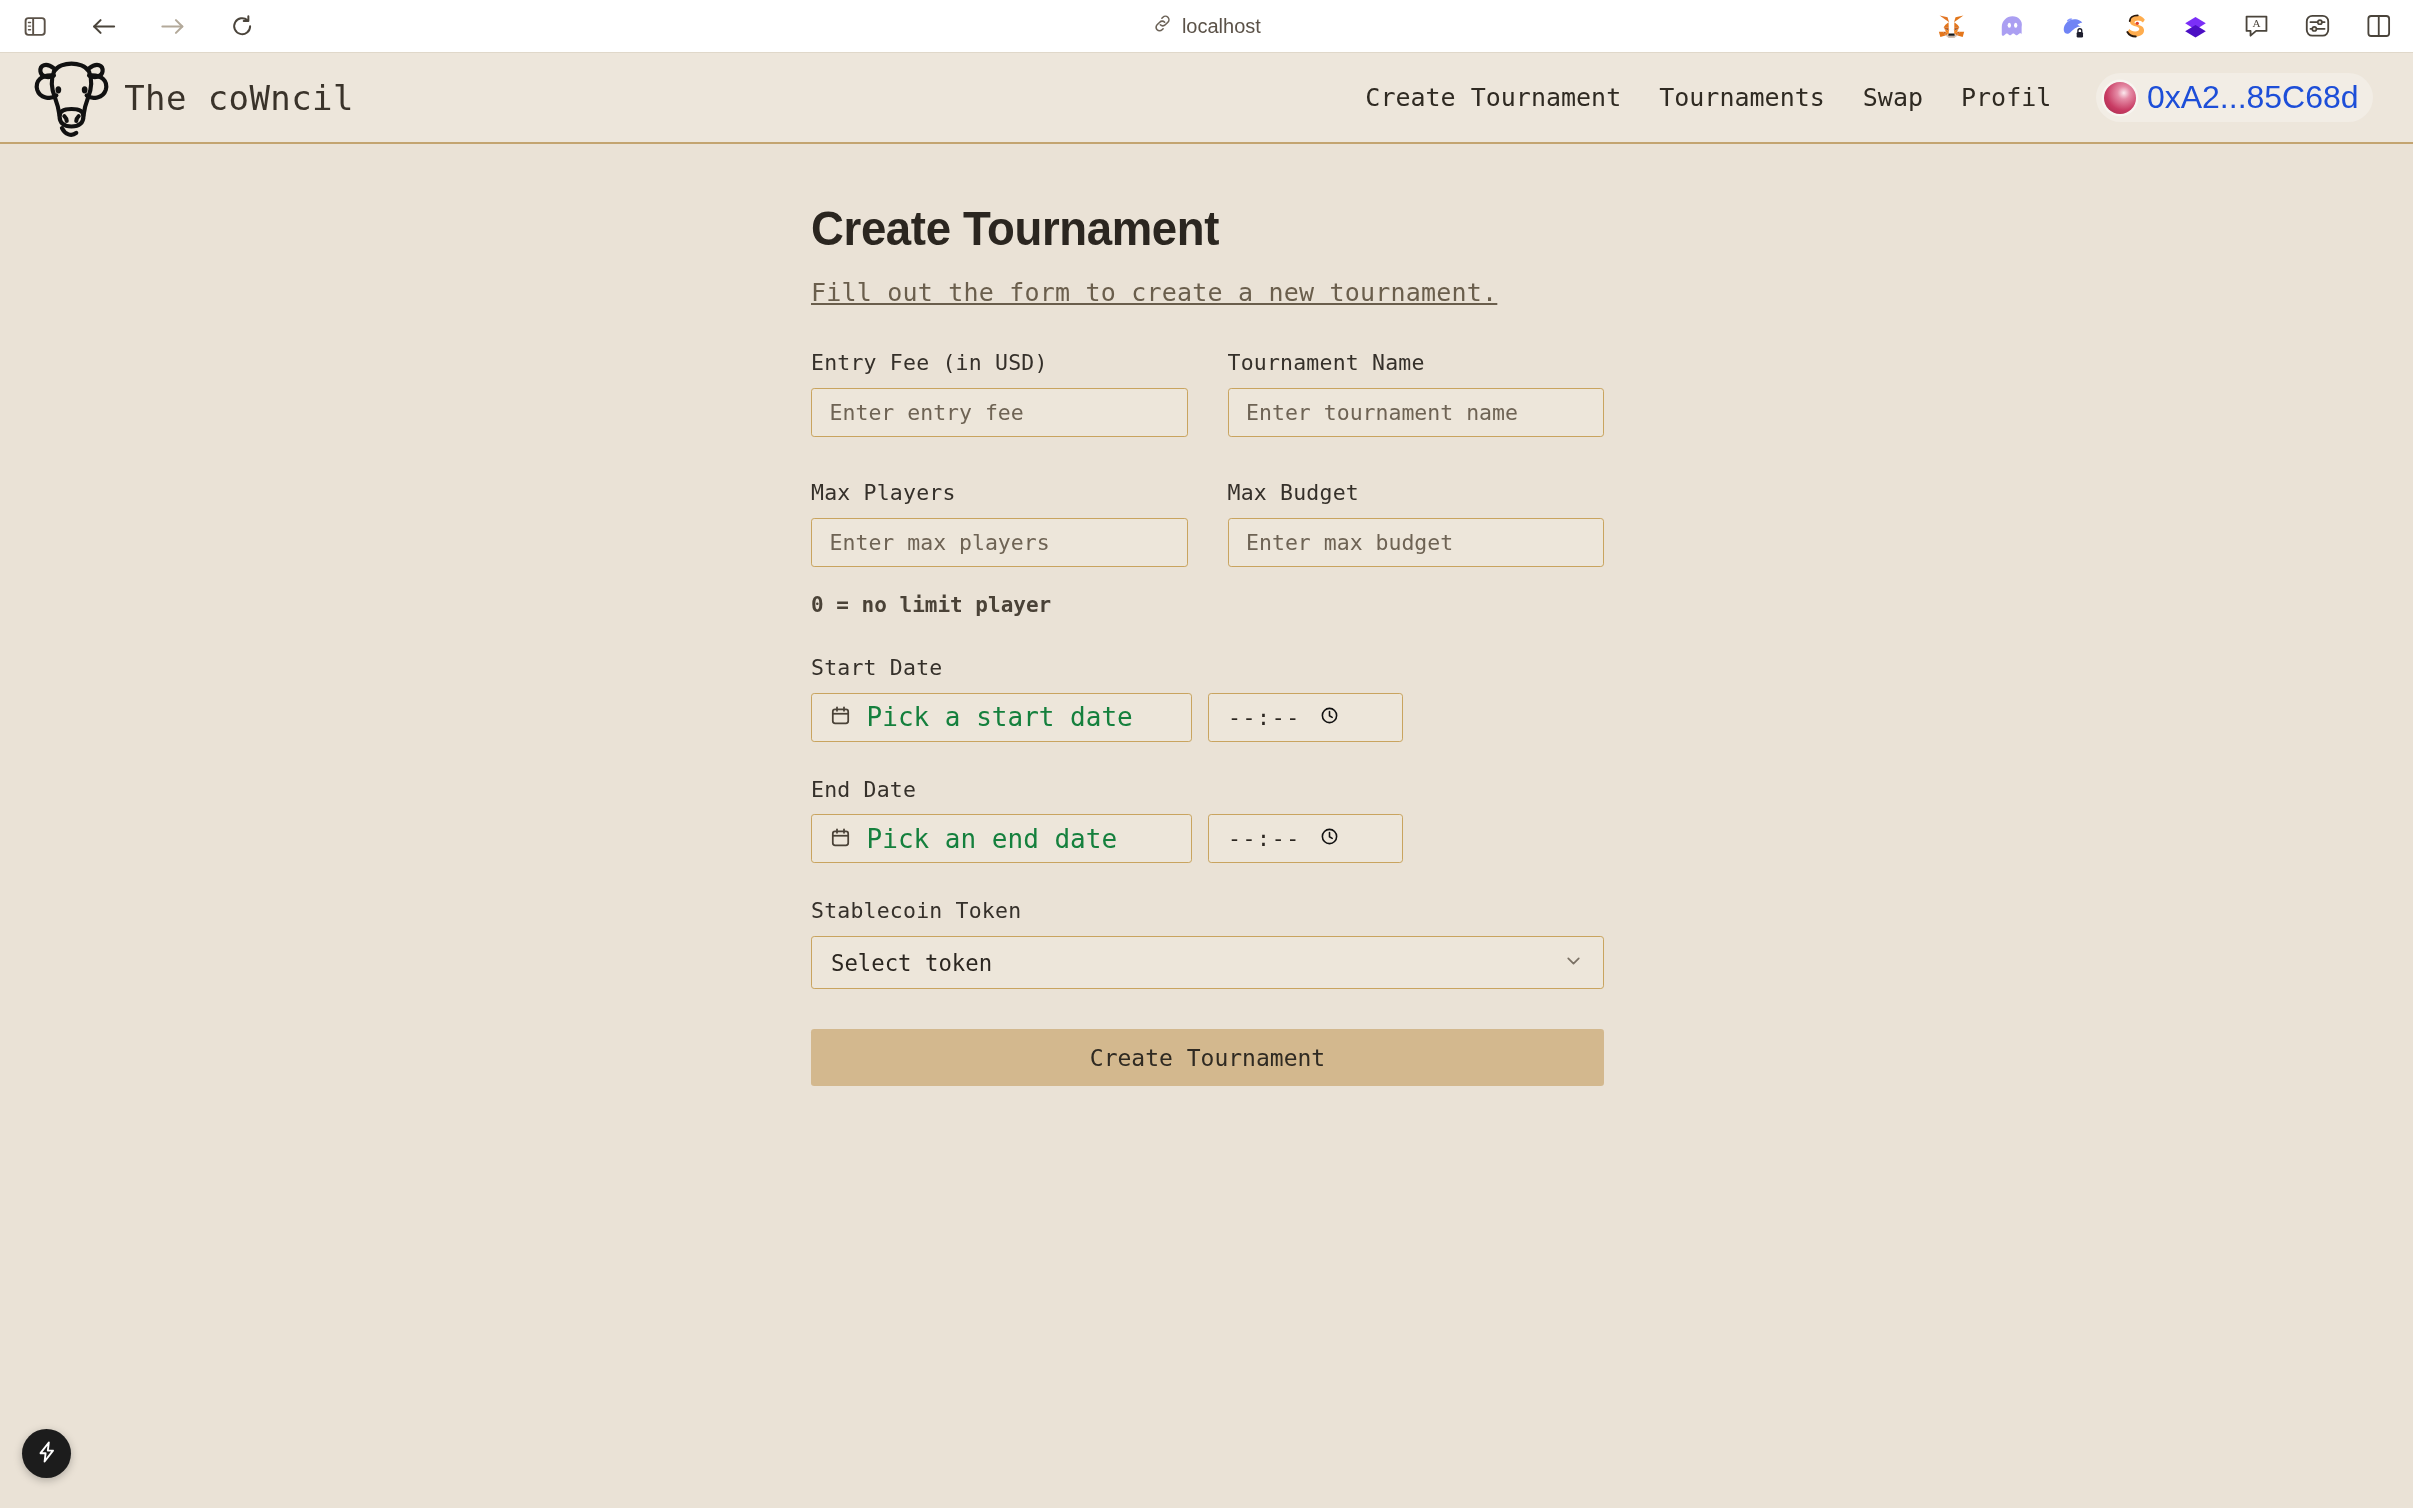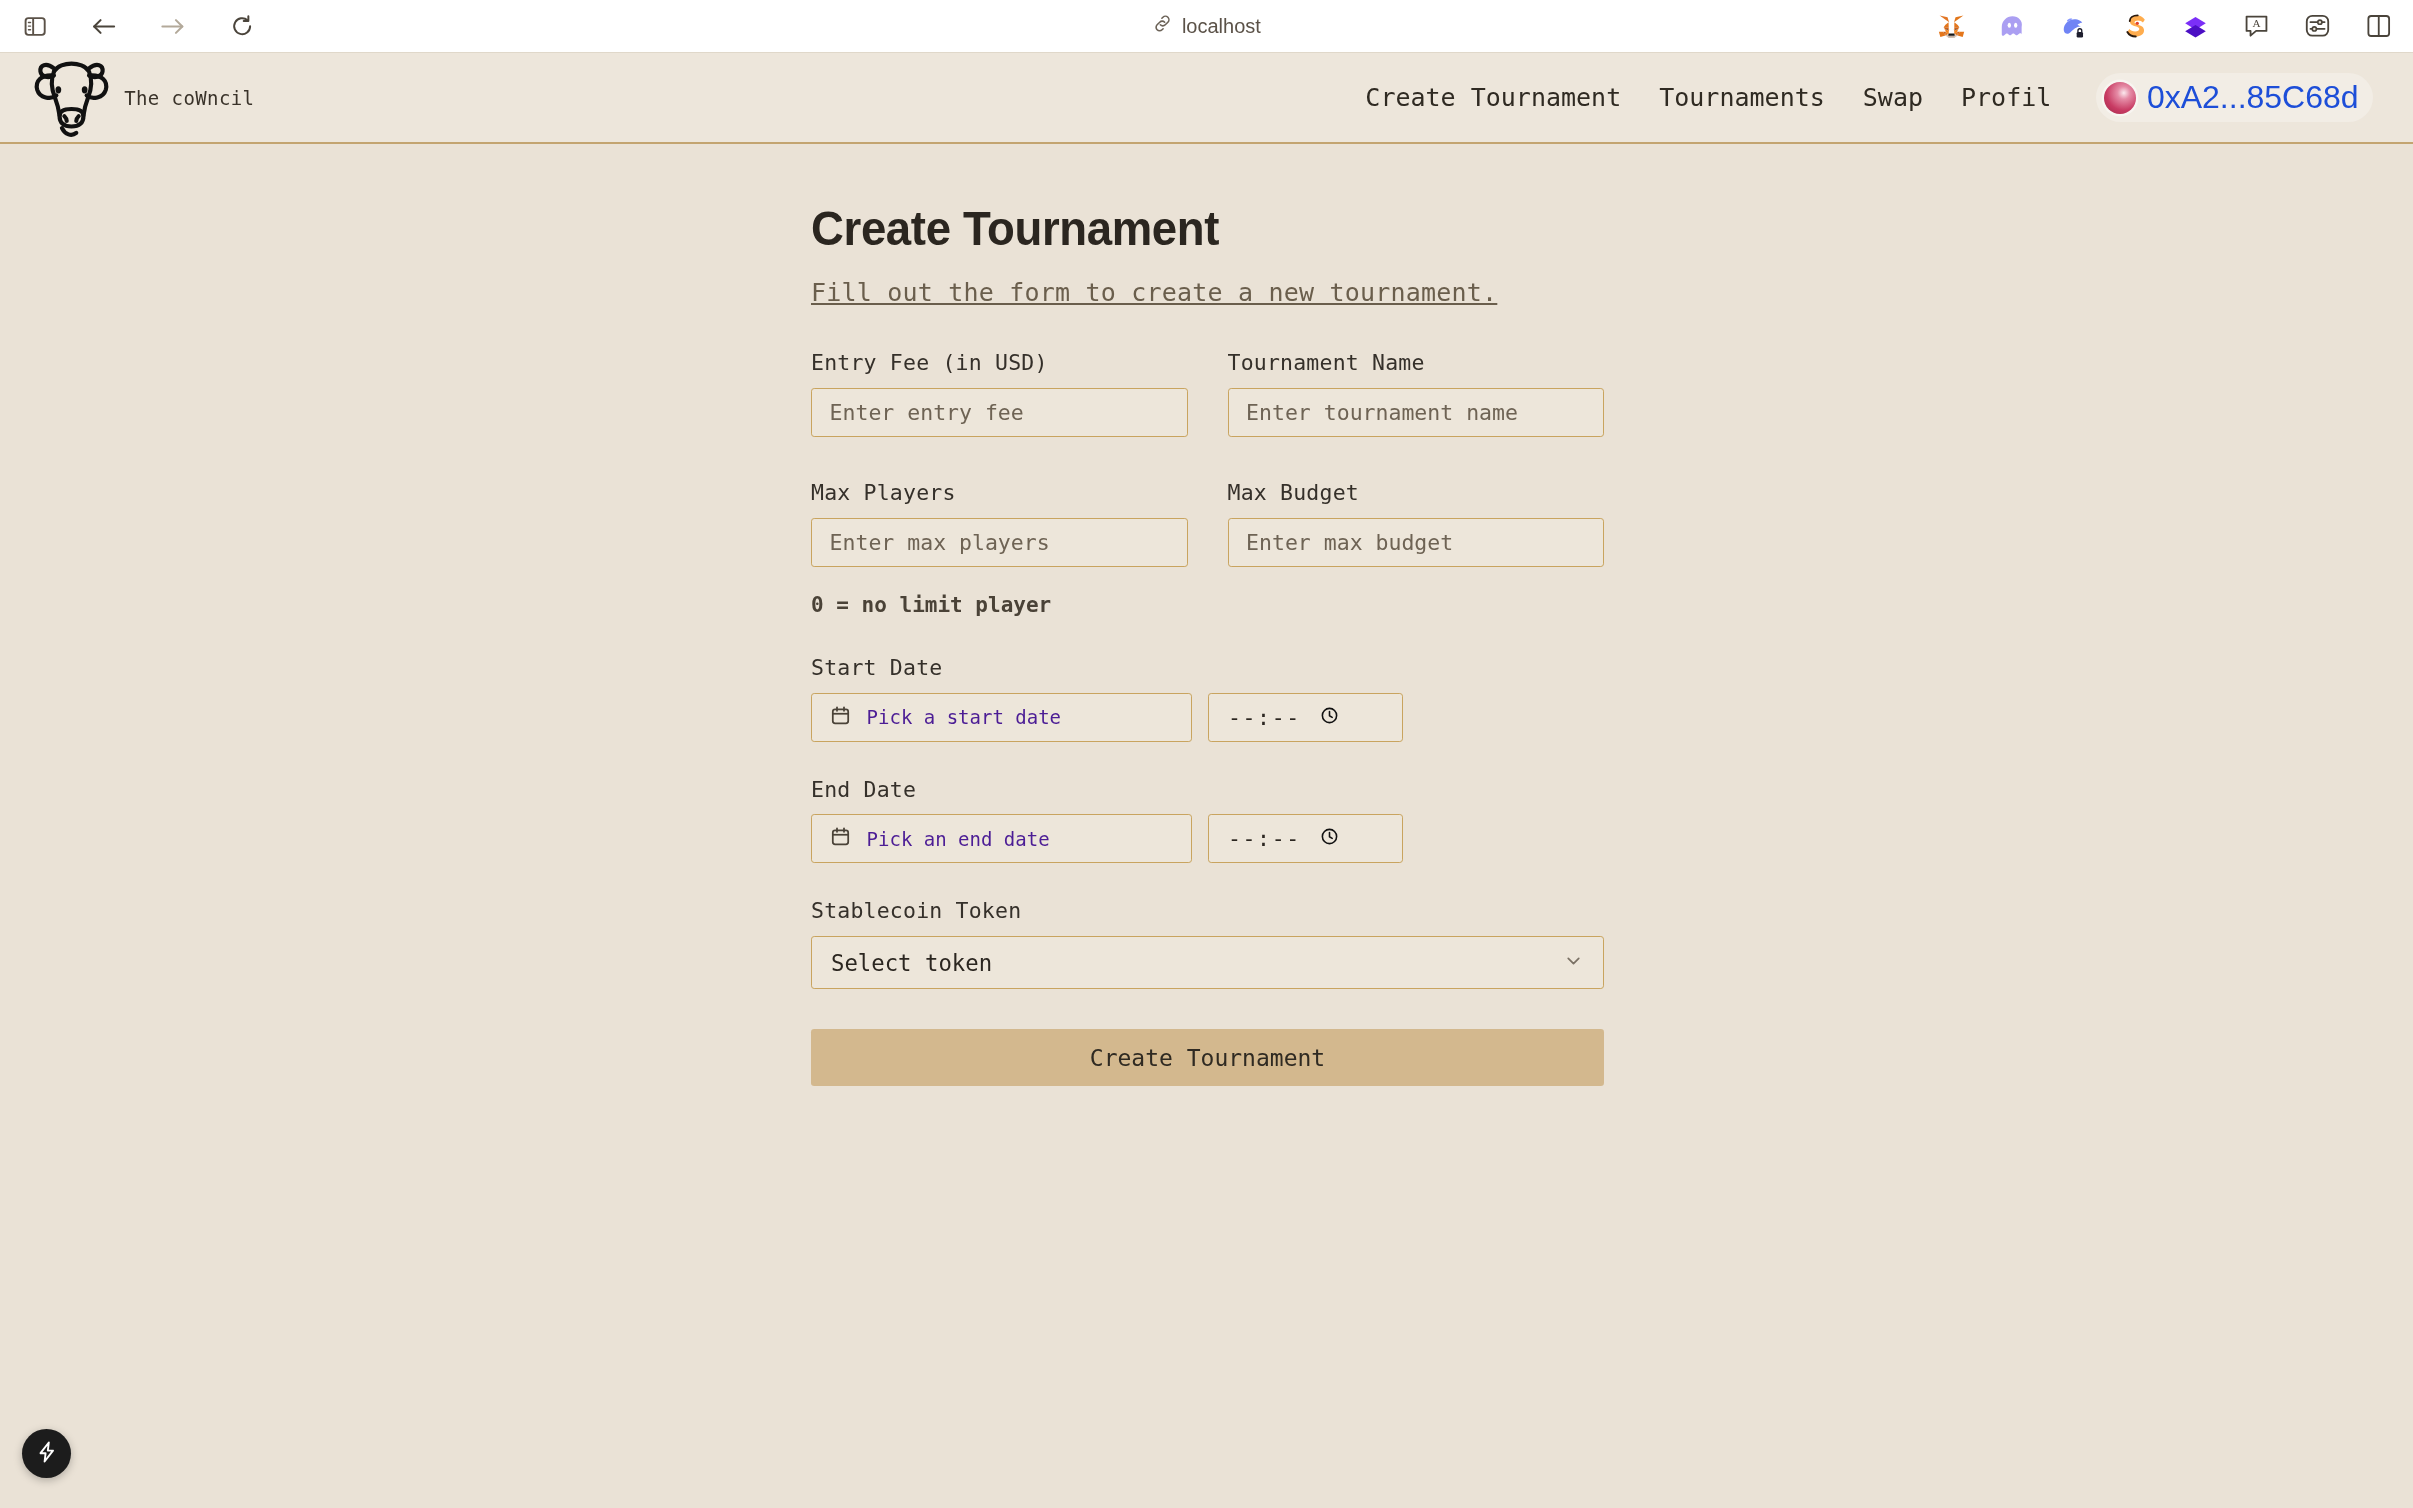--- a/index.html
+++ b/index.html
@@ -97,21 +97,21 @@
 
   .brand-logo {
     width: 83px;
     height: 94px;
     margin-top: 6.4px;
     flex: 0 0 auto;
   }
 
   .brand-name {
     font-family: "DejaVu Sans Mono", monospace;
-    font-size: 19px;
+    font-size: 34px;
     color: #3A332A;
     letter-spacing: 0.4px;
     white-space: nowrap;
   }
 
   .nav {
     position: absolute;
     right: 40px;
     display: flex;
     align-items: center;
@@ -242,22 +242,22 @@
     width: 381px;
     height: 49px;
     border: 1.6px solid #C9A45F;
     border-radius: 3.2px;
     background: #EDE6DA;
     display: flex;
     align-items: center;
     gap: 16px;
     padding: 0 17.6px;
     font-family: "DejaVu Sans Mono", monospace;
-    font-size: 19px;
-    color: #4c1d95;
+    font-size: 26px;
+    color: #15803d;
     cursor: pointer;
   }
 
   .time-input {
     width: 195px;
     height: 49px;
     border: 1.6px solid #C9A45F;
     border-radius: 3.2px;
     background: #EDE6DA;
     display: flex;

